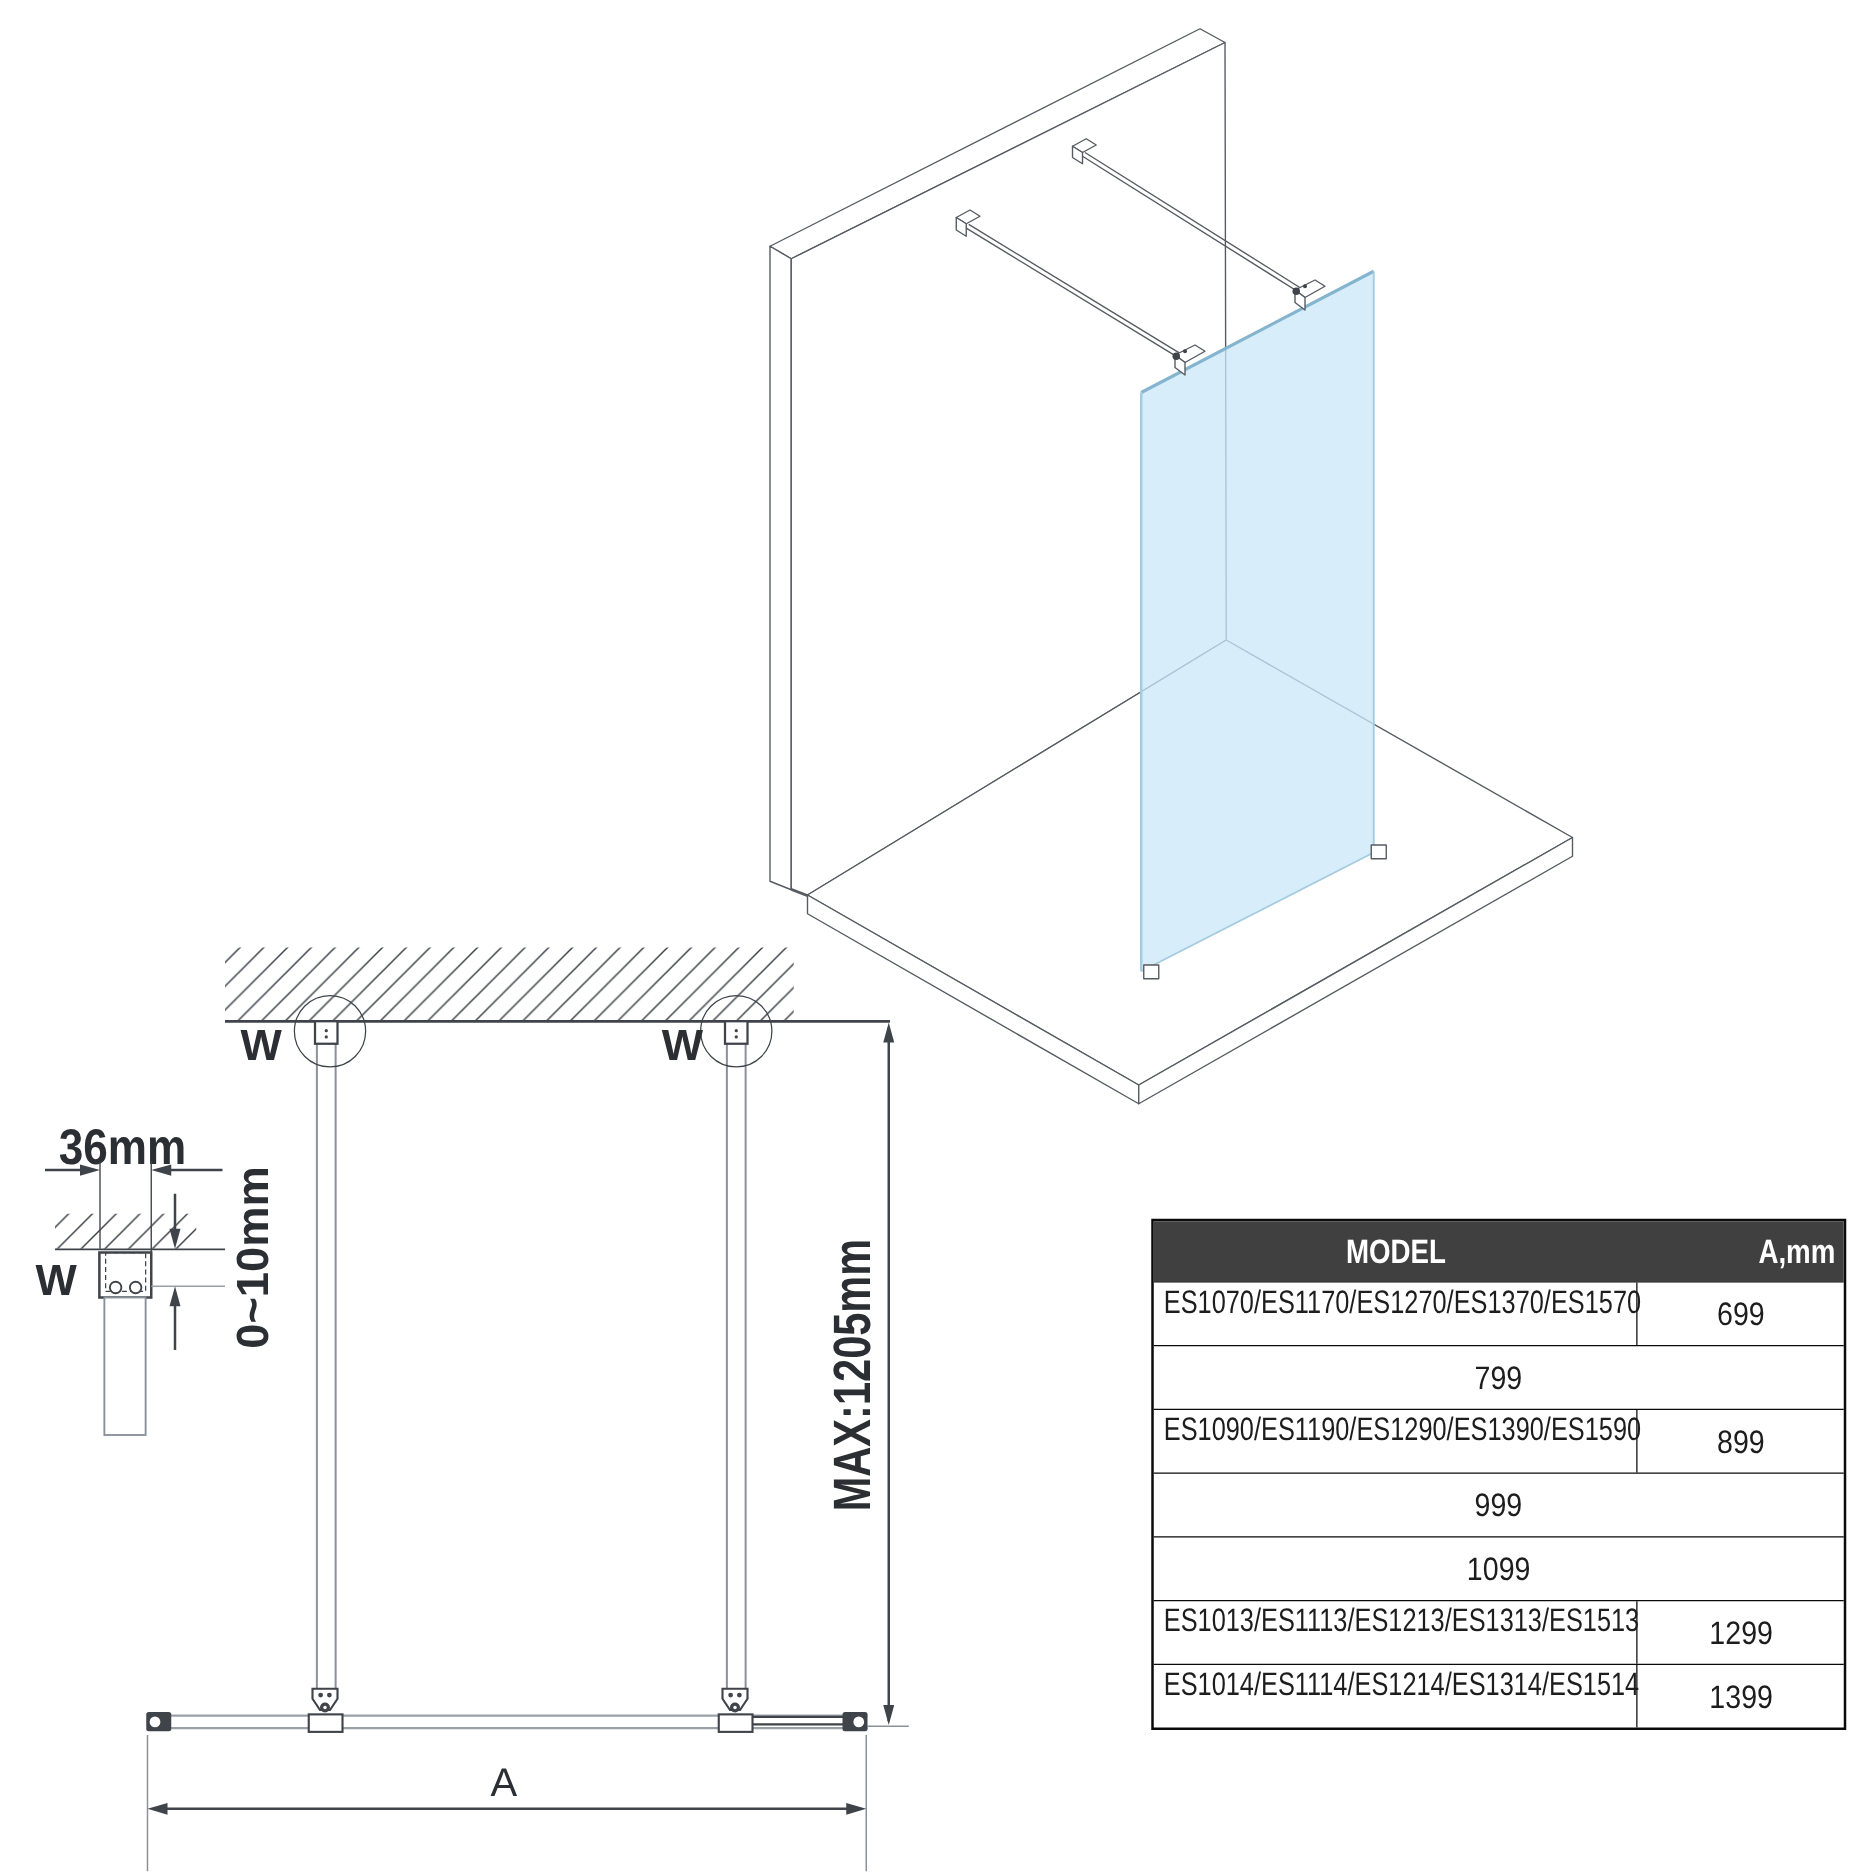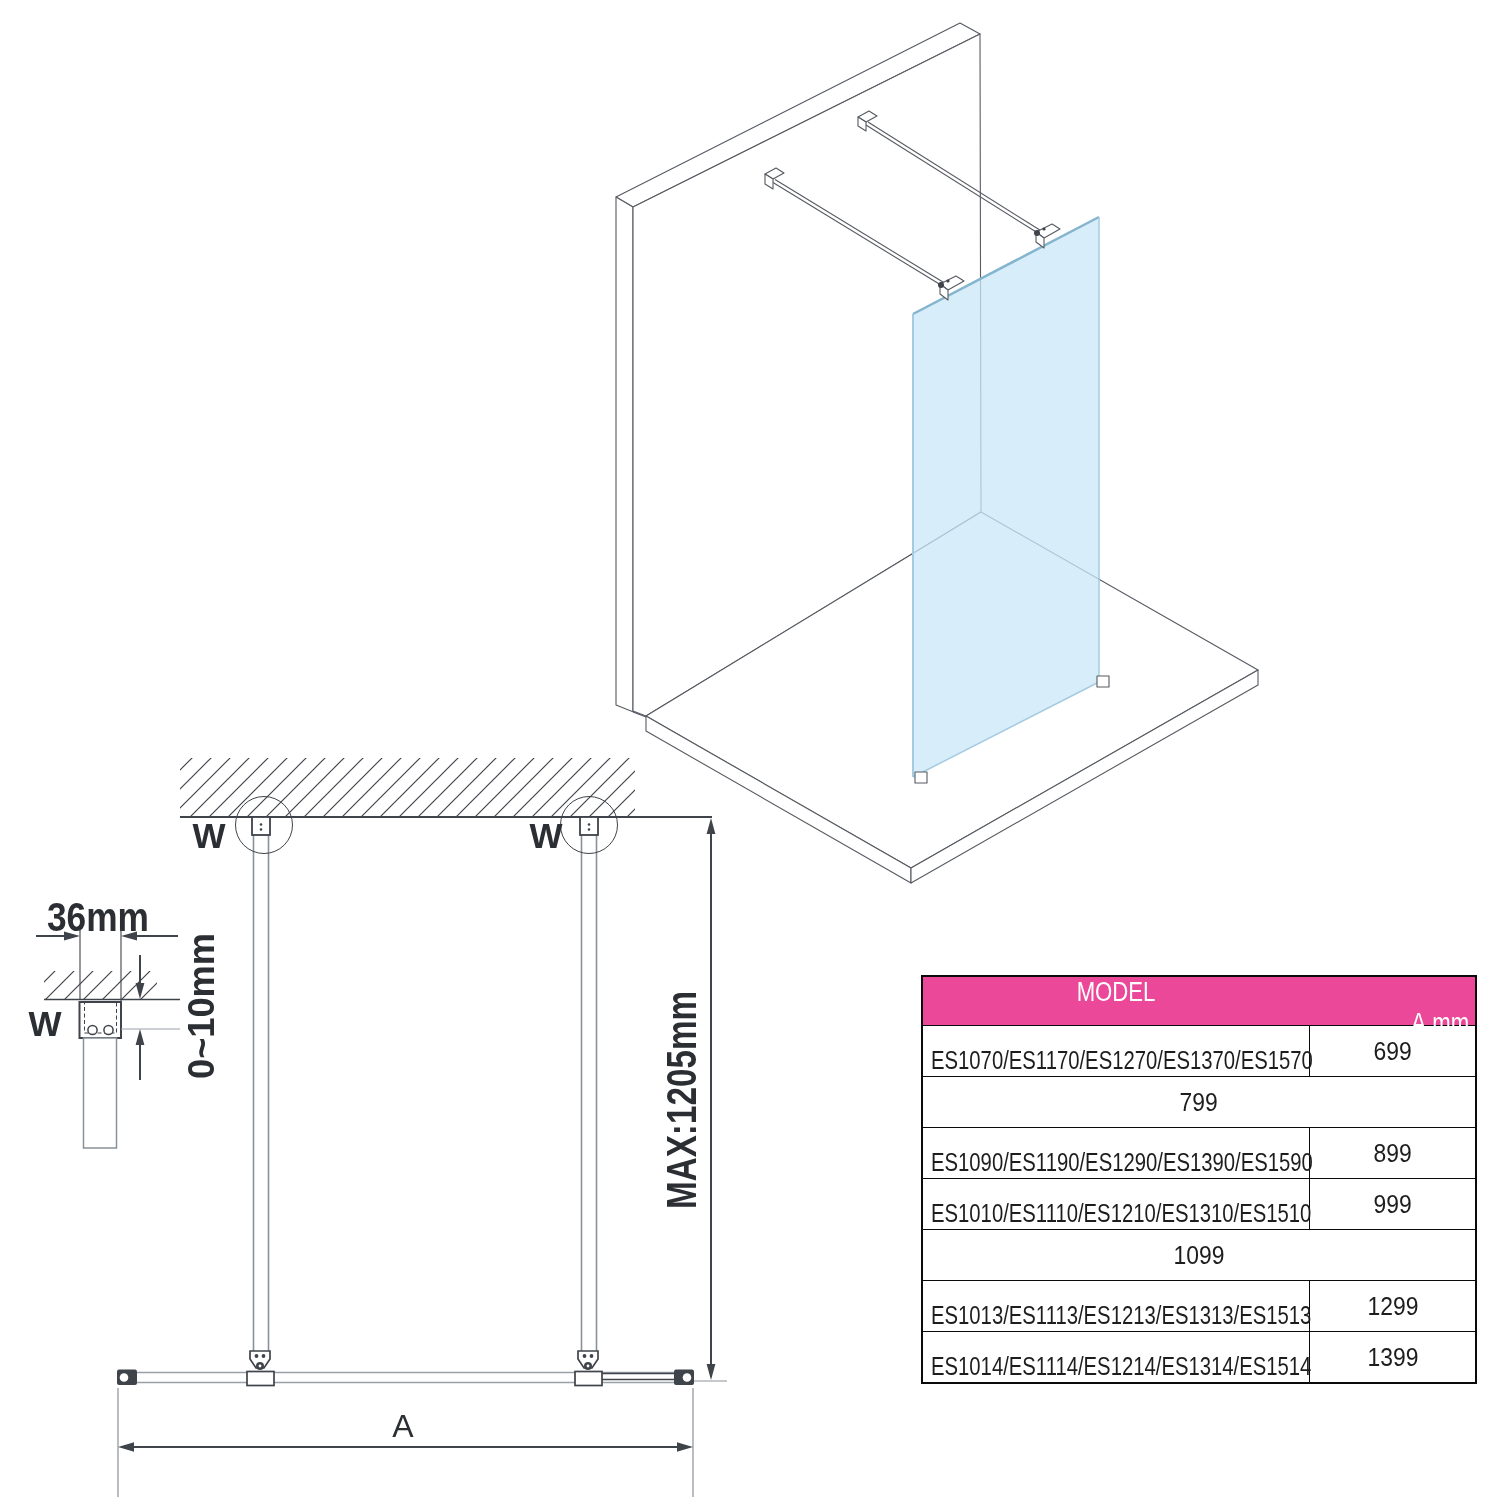--- a/index.html
+++ b/index.html
@@ -4,26 +4,26 @@
 <style>
   html,body{margin:0;padding:0;background:#fff;}
   .canvas{position:relative;width:1500px;height:1500px;background:#fff;overflow:hidden;
           font-family:"Liberation Sans",sans-serif;}
   .canvas svg{position:absolute;left:0;top:0;}
   svg text{font-family:"Liberation Sans",sans-serif;fill:#2b2e33;}
 
   
   .spec-table{position:absolute;left:921px;top:975px;width:556px;box-sizing:border-box;
               border:2px solid #0a0a0a;background:#fff;color:#1d1d1d;}
-  .thead{display:flex;height:48px;background:#ec4899;color:#fff;font-weight:normal;flex-direction:column;}
+  .thead{display:flex;height:48px;background:#404040;color:#fff;font-weight:bold;}
   .th-model{width:387px;display:flex;align-items:center;justify-content:center;font-size:27px;}
   .th-a{flex:1;display:flex;align-items:center;justify-content:flex-end;font-size:27px;}
   .thead span{display:inline-block;transform:scaleX(0.82);}
   .trow{display:flex;height:50px;border-top:1.5px solid #0a0a0a;}
-  .model-cell{width:387px;display:flex;align-items:flex-end;padding-left:8px;box-sizing:border-box;
+  .model-cell{width:387px;display:flex;align-items:flex-start;padding-left:8px;box-sizing:border-box;
               border-right:1.5px solid #0a0a0a;font-size:26px;}
   .model-cell span{display:inline-block;transform:scaleX(0.78);transform-origin:0 50%;white-space:nowrap;}
   .a-cell{flex:1;display:flex;align-items:center;justify-content:center;font-size:26px;}
   .a-cell span{display:inline-block;transform:scaleX(0.88);}
 </style>
 </head>
 <body>
 
 <div class="canvas">
 
@@ -231,23 +231,20 @@
     </div>
     <div class="trow">
       <div class="model-cell">
           <span>ES1090/ES1190/ES1290/ES1390/ES1590</span>
         </div>
       <div class="a-cell">
           <span>899</span>
         </div>
     </div>
     <div class="trow">
-      <div class="model-cell">
-          <span>ES1010/ES1110/ES1210/ES1310/ES1510</span>
-        </div>
       <div class="a-cell">
           <span>999</span>
         </div>
     </div>
     <div class="trow">
       <div class="a-cell">
           <span>1099</span>
         </div>
     </div>
     <div class="trow">

